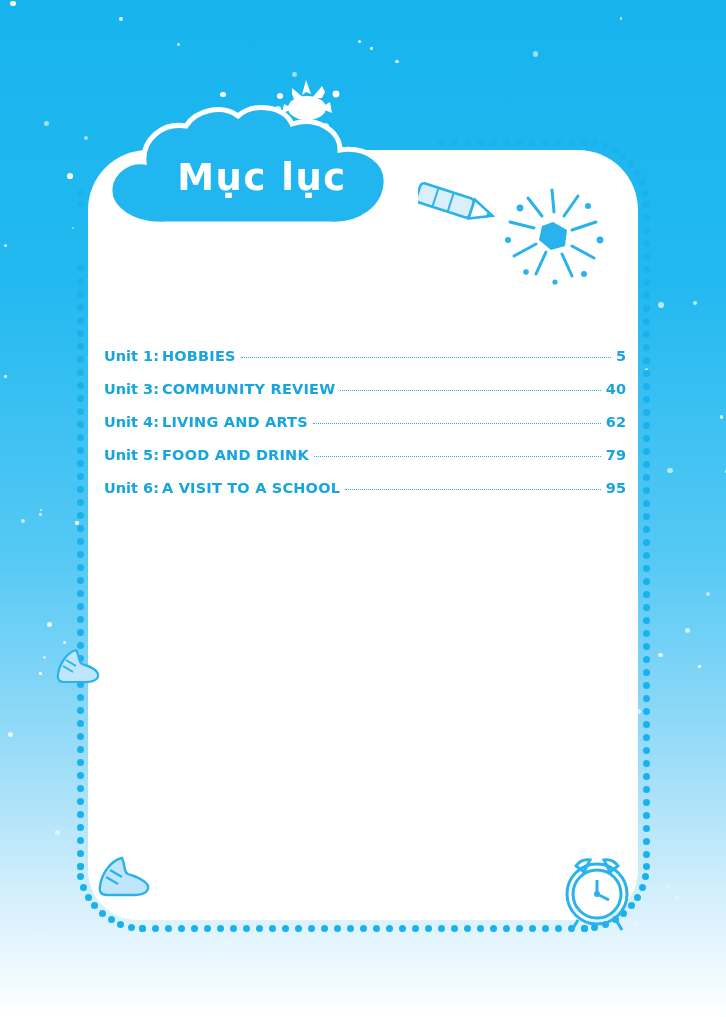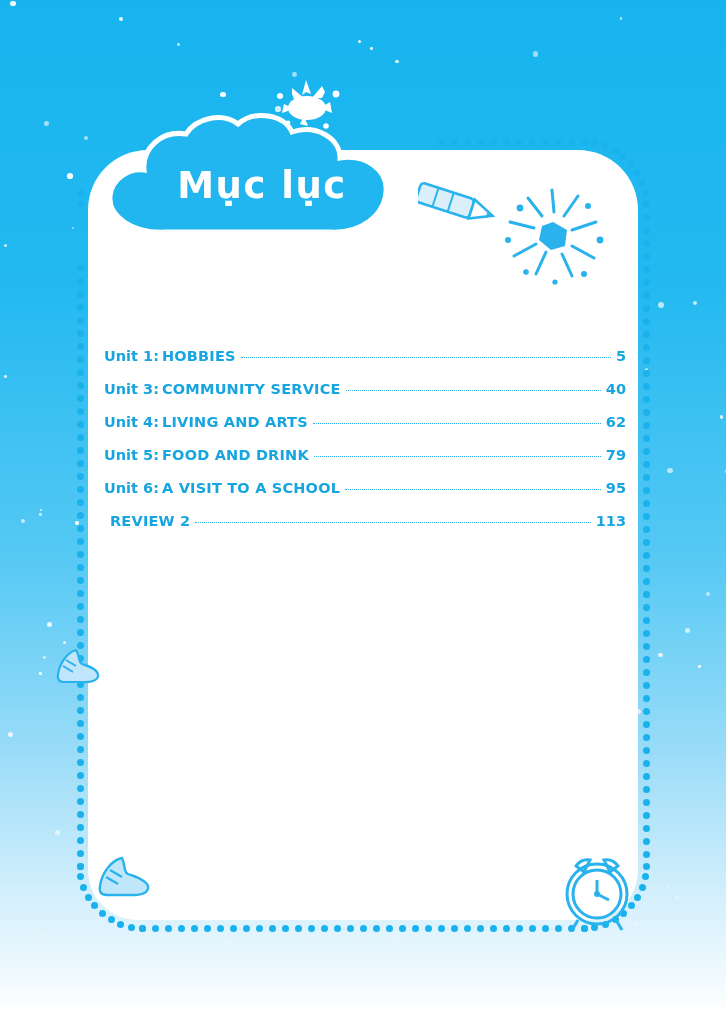--- a/index.html
+++ b/index.html
@@ -58,21 +58,21 @@
     width: 7px;
     height: 7px;
     background: #19b2ec;
     border-radius: 50%;
   }
 
   
   .cloud {
     position: absolute;
     left: 92px;
-    top: 112px;
+    top: 104px;
     width: 340px;
     height: 140px;
   }
   .cloud svg { display: block; }
   .cloud-title {
     position: absolute;
     left: 0;
     top: 52px;
     width: 340px;
     text-align: center;
@@ -548,21 +548,21 @@
 
   <div class="toc" id="toc">
       <div class="toc-row">
         <span class="unit-label">Unit 1:</span>
         <span class="entry-title">HOBBIES</span>
         <span class="leader"></span>
         <span class="page-num">5</span>
       </div>
       <div class="toc-row">
         <span class="unit-label">Unit 3:</span>
-        <span class="entry-title">COMMUNITY SERVICE</span>
+        <span class="entry-title">COMMUNITY REVIEW</span>
         <span class="leader"></span>
         <span class="page-num">40</span>
       </div>
       <div class="toc-row">
         <span class="unit-label">Unit 4:</span>
         <span class="entry-title">LIVING AND ARTS</span>
         <span class="leader"></span>
         <span class="page-num">62</span>
       </div>
       <div class="toc-row">
@@ -570,26 +570,20 @@
         <span class="entry-title">FOOD AND DRINK</span>
         <span class="leader"></span>
         <span class="page-num">79</span>
       </div>
       <div class="toc-row">
         <span class="unit-label">Unit 6:</span>
         <span class="entry-title">A VISIT TO A SCHOOL</span>
         <span class="leader"></span>
         <span class="page-num">95</span>
       </div>
-      <div class="toc-row">
-        <span class="unit-label wide"></span>
-        <span class="entry-title">REVIEW 2</span>
-        <span class="leader"></span>
-        <span class="page-num">113</span>
-      </div>
     </div>
 
   <div class="shoe-a">
     <svg width="60" height="50" viewBox="0 0 60 50">
       <g fill="#bfe6fa" stroke="#2ab2ec" stroke-width="2.2">
         <path d="M6 34 C8 22 16 12 24 10 C28 16 26 22 30 24 C36 26 44 28 46 34 C47 39 42 42 34 42 L12 42 C7 42 5 39 6 34 Z"></path>
       </g>
       <g fill="none" stroke="#2ab2ec" stroke-width="2">
         <path d="M14 20 L24 26"></path>
         <path d="M11 26 L21 32"></path>

